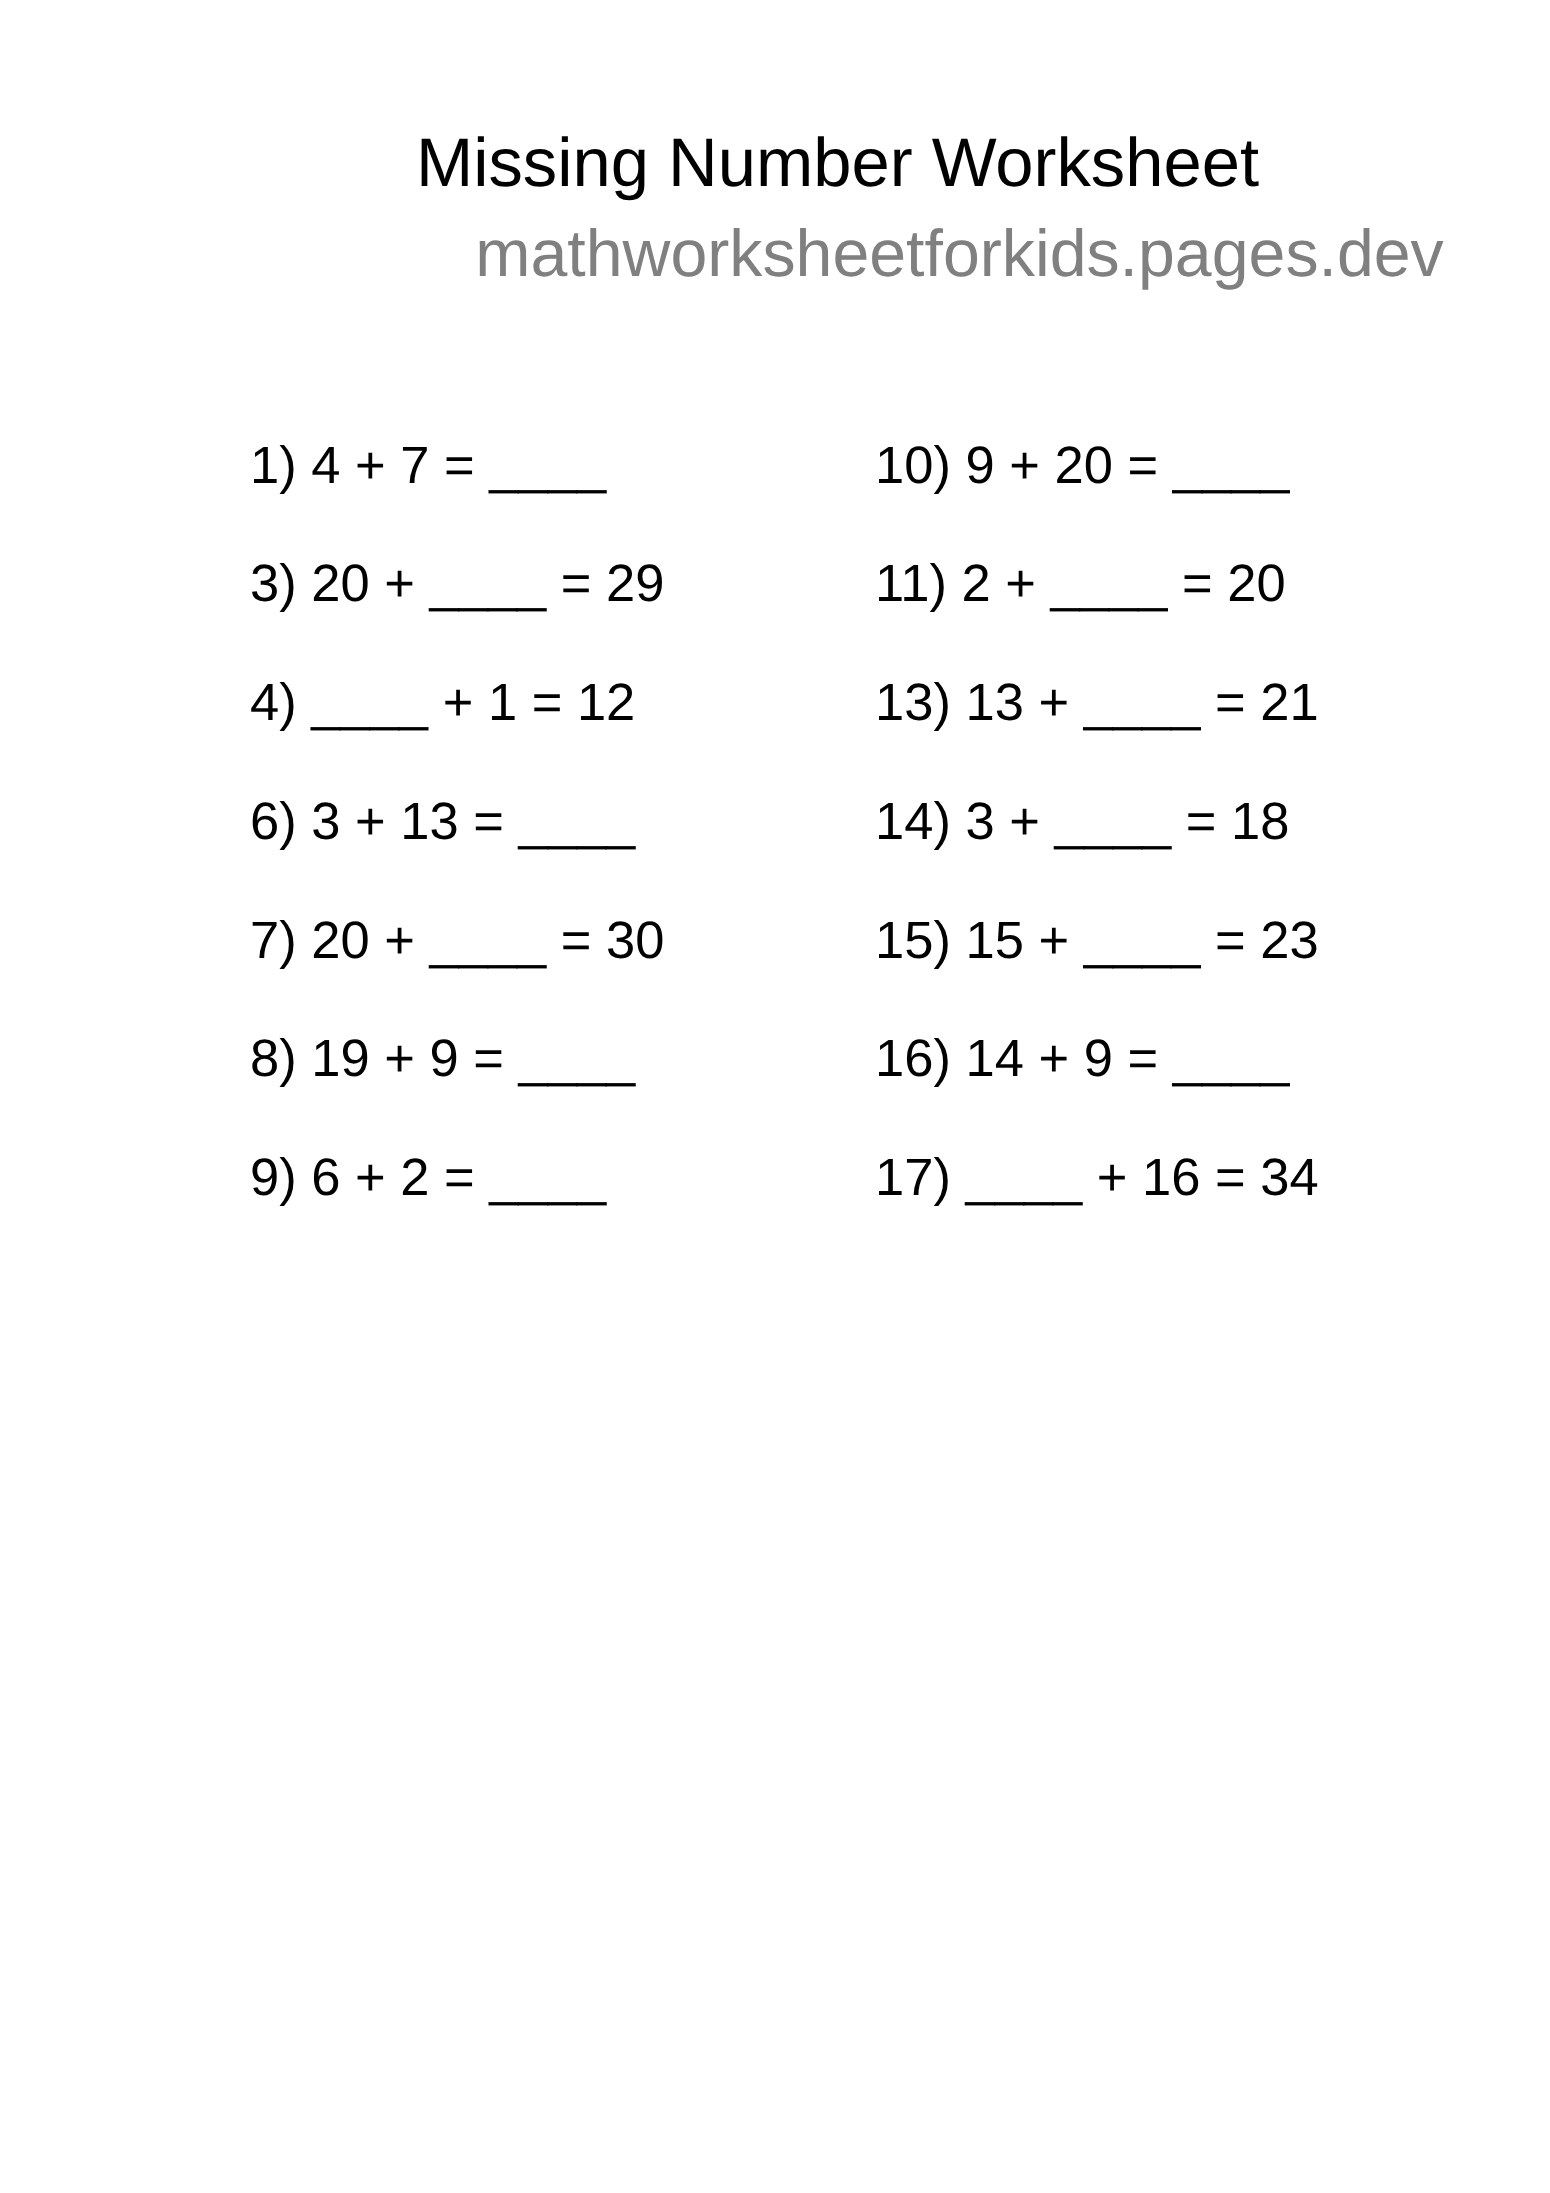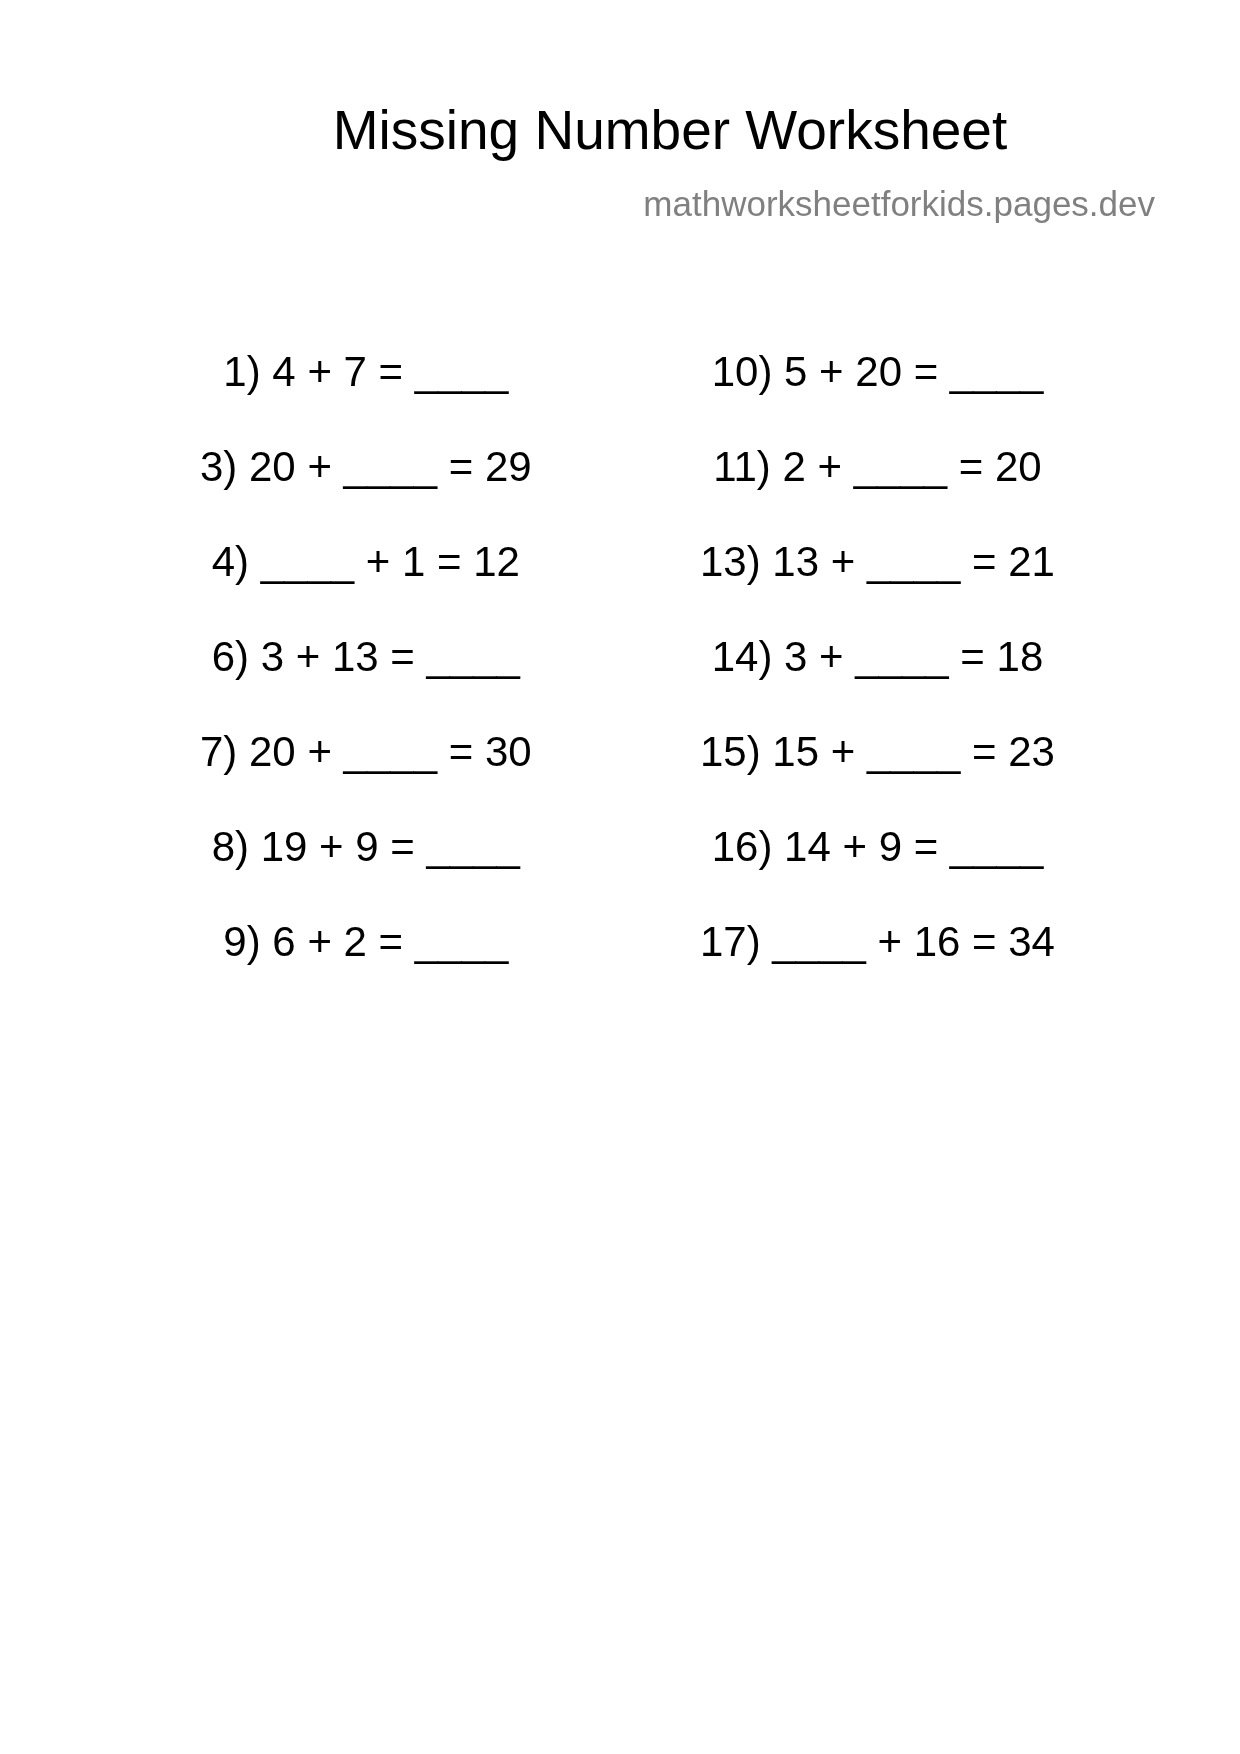--- a/index.html
+++ b/index.html
@@ -22,29 +22,28 @@
       width: 1340px;
       text-align: center;
       font-size: 55px;
       line-height: 64px;
       white-space: nowrap;
     }
     .subtitle {
       position: absolute;
       top: 180px;
       right: 85px;
-      font-size: 35px;
+      font-size: 53px;
       line-height: 48px;
       color: #808080;
       white-space: nowrap;
     }
     .column {
       position: absolute;
       top: 346px;
-      text-align: center;
     }
     .column.left { left: 200px; }
     .column.right { left: 700px; }
     .problem {
       height: 95px;
       font-size: 42px;
       line-height: 52px;
       white-space: nowrap;
     }
   </style>
@@ -58,20 +57,20 @@
   <div class="problem">1) 4 + 7 = ____</div>
   <div class="problem">3) 20 + ____ = 29</div>
   <div class="problem">4) ____ + 1 = 12</div>
   <div class="problem">6) 3 + 13 = ____</div>
   <div class="problem">7) 20 + ____ = 30</div>
   <div class="problem">8) 19 + 9 = ____</div>
   <div class="problem">9) 6 + 2 = ____</div>
 </div>
 
 <div class="column right">
-  <div class="problem">10) 5 + 20 = ____</div>
+  <div class="problem">10) 9 + 20 = ____</div>
   <div class="problem">11) 2 + ____ = 20</div>
   <div class="problem">13) 13 + ____ = 21</div>
   <div class="problem">14) 3 + ____ = 18</div>
   <div class="problem">15) 15 + ____ = 23</div>
   <div class="problem">16) 14 + 9 = ____</div>
   <div class="problem">17) ____ + 16 = 34</div>
 </div>
 
 </body></html>

